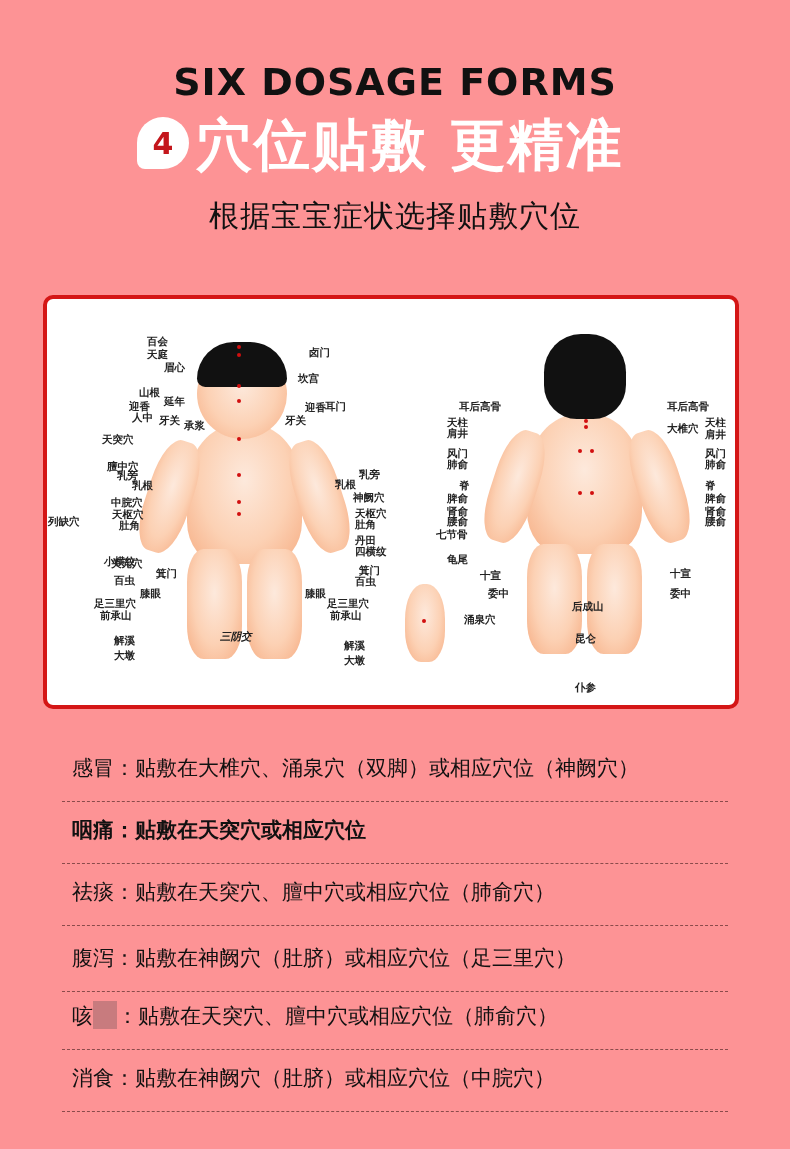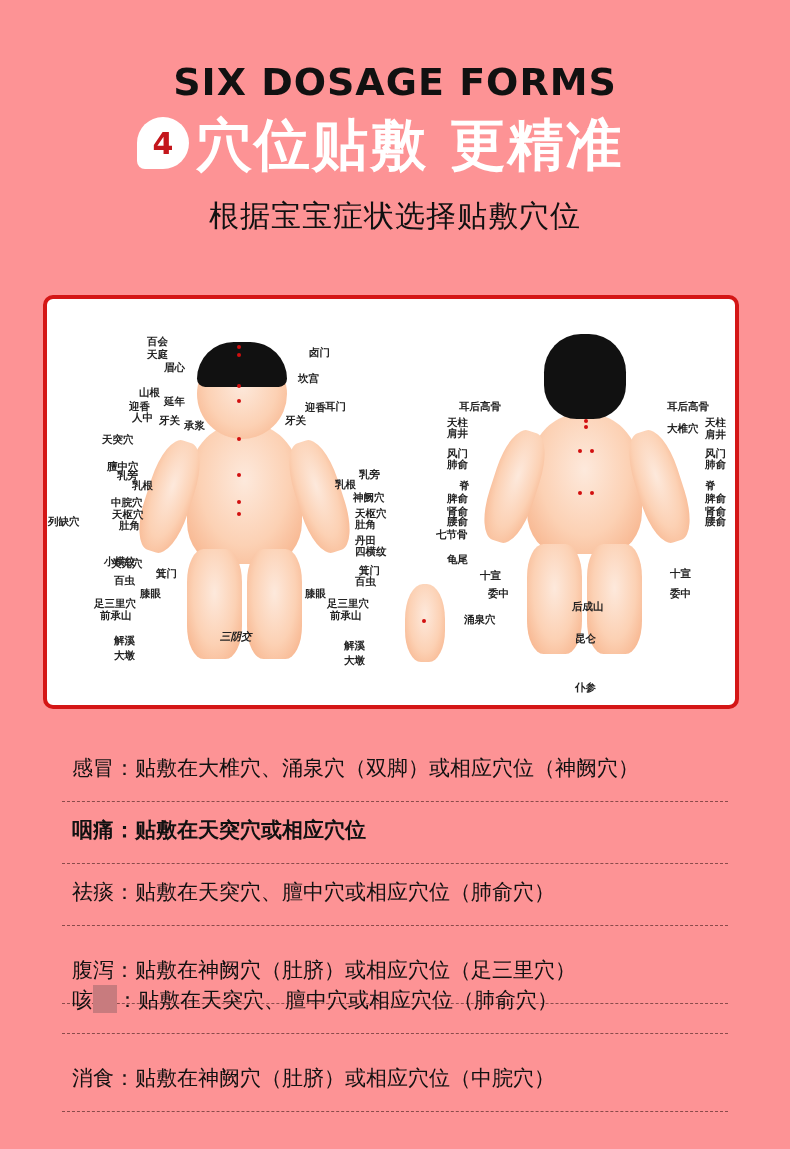--- a/index.html
+++ b/index.html
@@ -145,22 +145,22 @@
 <div class="tips">
   <div class="tip-row" style="top:0px;">
     <div class="tip-text"><span>感冒</span><span>：贴敷在大椎穴、涌泉穴（双脚）或相应穴位（神阙穴）</span></div>
   </div>
   <div class="tip-row" style="top:62px;font-weight:bold;">
     <div class="tip-text"><span>咽痛</span><span>：贴敷在天突穴或相应穴位</span></div>
   </div>
   <div class="tip-row" style="top:124px;">
     <div class="tip-text"><span>祛痰</span><span>：贴敷在天突穴、膻中穴或相应穴位（肺俞穴）</span></div>
   </div>
-  <div class="tip-row" style="top:202px;">
+  <div class="tip-row" style="top:190px;">
     <div class="tip-text"><span>腹泻</span><span>：贴敷在神阙穴（肚脐）或相应穴位（足三里穴）</span></div>
   </div>
-  <div class="tip-row" style="top:232px;text-decoration:underline;">
+  <div class="tip-row" style="top:248px;text-decoration:underline;">
     <div class="tip-text"><span>咳</span><span class="blur"></span><span>：贴敷在天突穴、膻中穴或相应穴位（肺俞穴）</span></div>
   </div>
   <div class="tip-row" style="top:310px;">
     <div class="tip-text"><span>消食</span><span>：贴敷在神阙穴（肚脐）或相应穴位（中脘穴）</span></div>
   </div>
 </div>
 
 </body></html>

